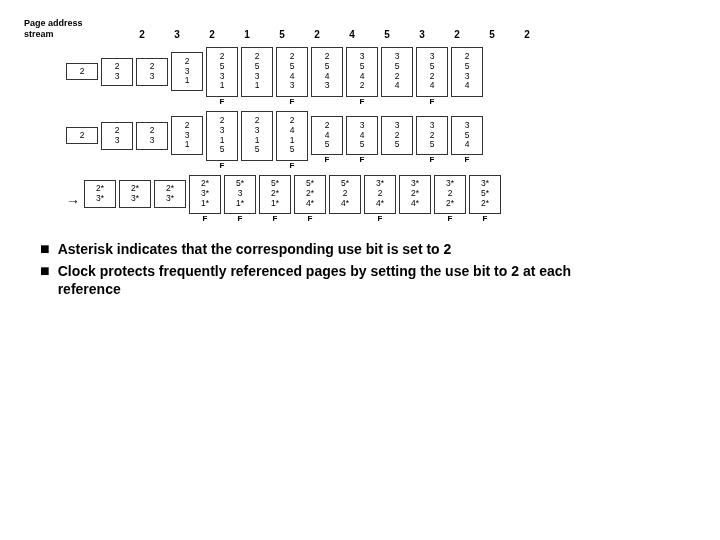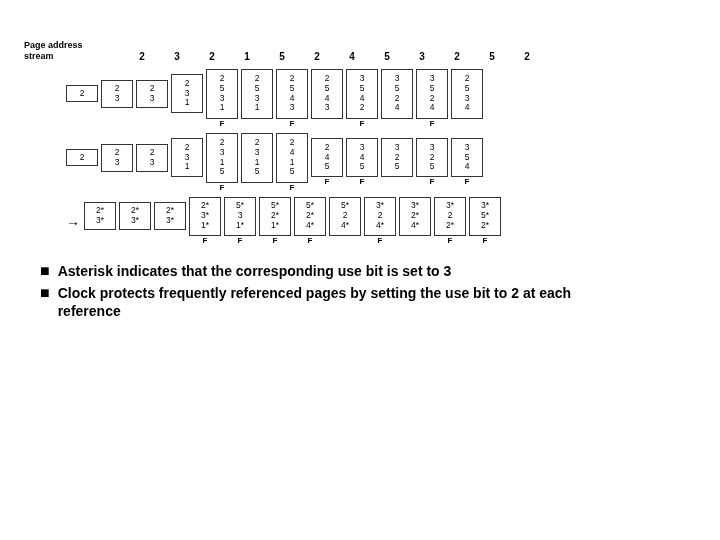--- a/index.html
+++ b/index.html
@@ -7,21 +7,21 @@
       width: 720px;
       height: 540px;
       background: #fff;
       font-family: Arial, Helvetica, sans-serif;
       overflow: hidden;
       position: relative;
     }
     .page {
       width: 600px;
       height: 540px;
-      padding: 30px 24px 10px 24px;
+      padding: 8px 24px 10px 24px;
       display: flex;
       flex-direction: column;
     }
     .title {
       font-size: 26px;
       font-weight: bold;
       color: #2e6b9e;
       line-height: 1.2;
       margin-bottom: 10px;
     }
@@ -462,21 +462,21 @@
             <div class="cell-f">F</div>
           </div>
         </div>
     </div>
   </div>
 
   <div class="bullet-section" id="bullet-section">
       <div class="bullet-row">
         <div class="bullet-dot">■</div>
         <div class="bullet-text">Asterisk indicates that the corresponding use
-bit is set to 3</div>
+bit is set to 2</div>
       </div>
       <div class="bullet-row">
         <div class="bullet-dot">■</div>
         <div class="bullet-text">Clock protects frequently referenced pages by
 setting the use bit to 2 at each reference</div>
       </div>
     </div>
 
   <div class="page-num"></div>
 </div>

